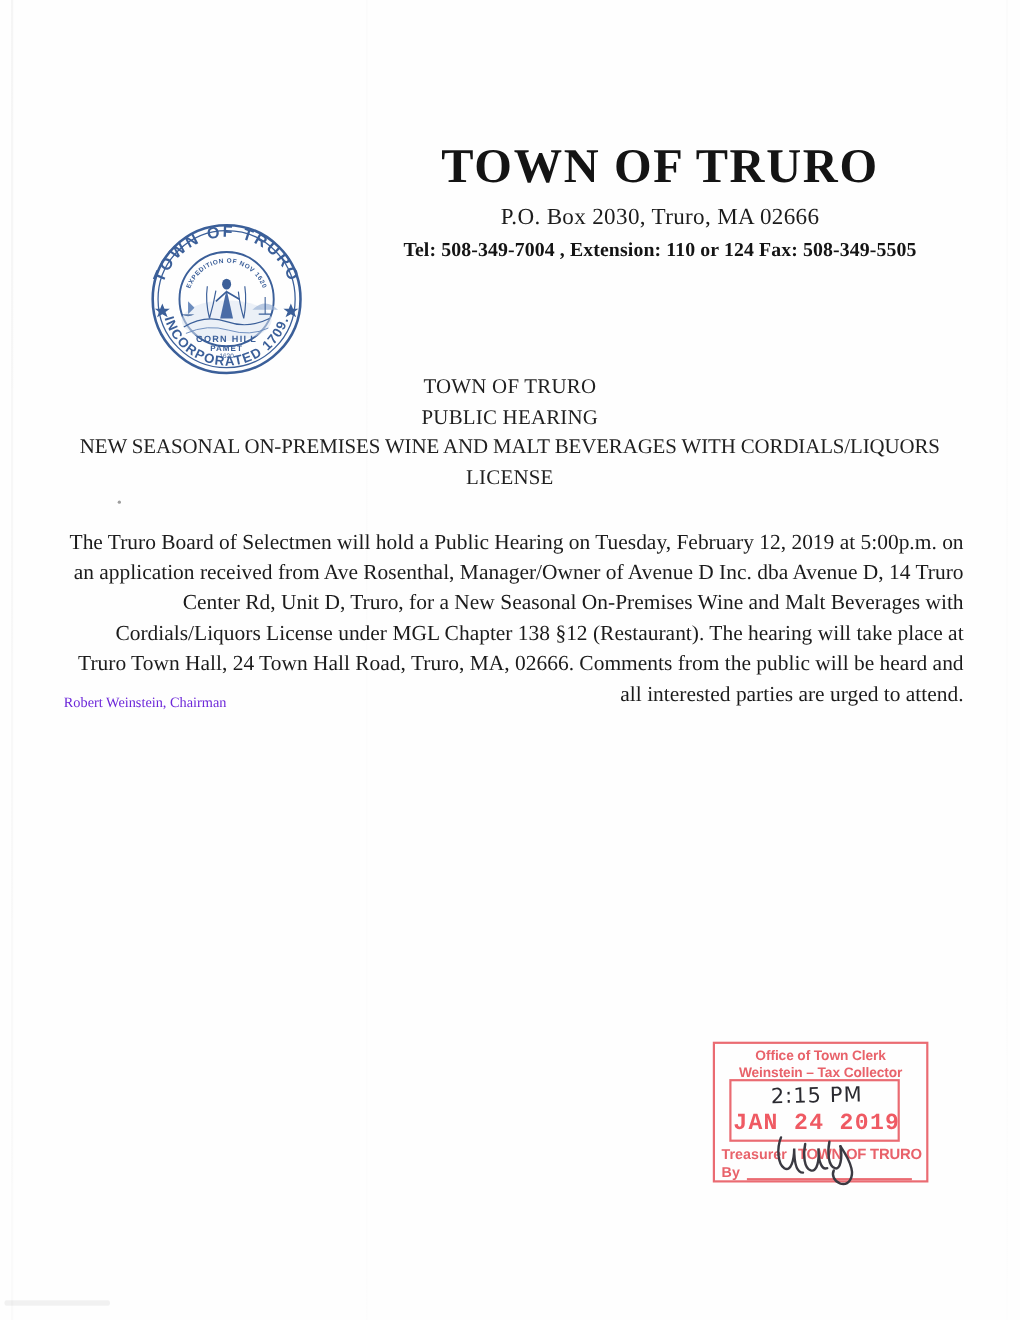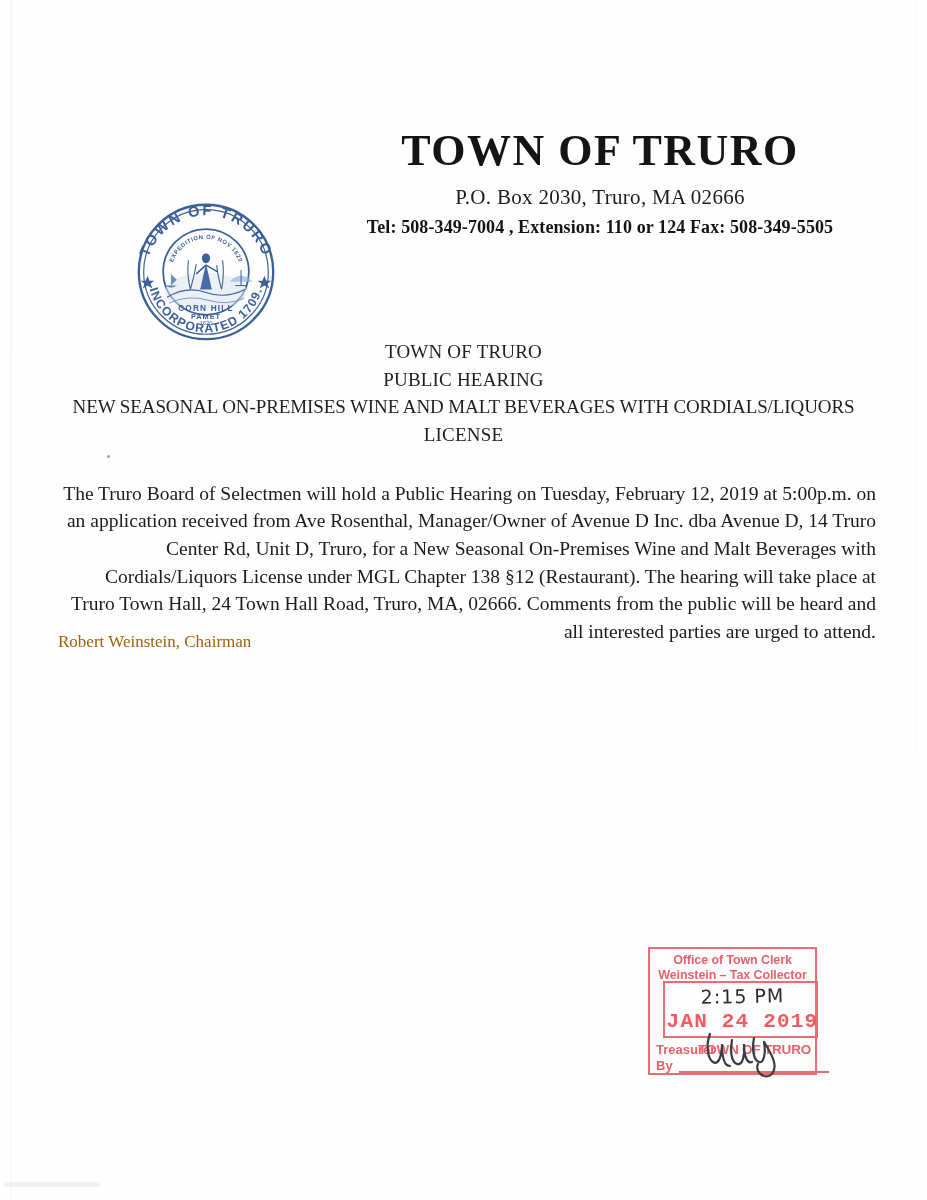--- a/index.html
+++ b/index.html
@@ -119,31 +119,31 @@
     height: 3px;
     background: rgba(0,0,0,0.38);
     border-radius: 50%;
   }
 
   
   .signature {
     position: absolute;
     left: 58px;
     top: 630px;
-    font-size: 17px;
+    font-size: 13px;
     line-height: 1.45;
-    color: #a16207;
+    color: #6d28d9;
   }
 
   
   .stamp {
     position: absolute;
     left: 648px;
     top: 947px;
-    width: 169px;
+    width: 196px;
     height: 128px;
     border: 2px solid #ea6b72;
     box-sizing: border-box;
   }
   .stamp-head {
     text-align: center;
     font-family: "Liberation Sans", "DejaVu Sans", sans-serif;
     font-weight: bold;
     color: #e8626a;
     font-size: 12.5px;

